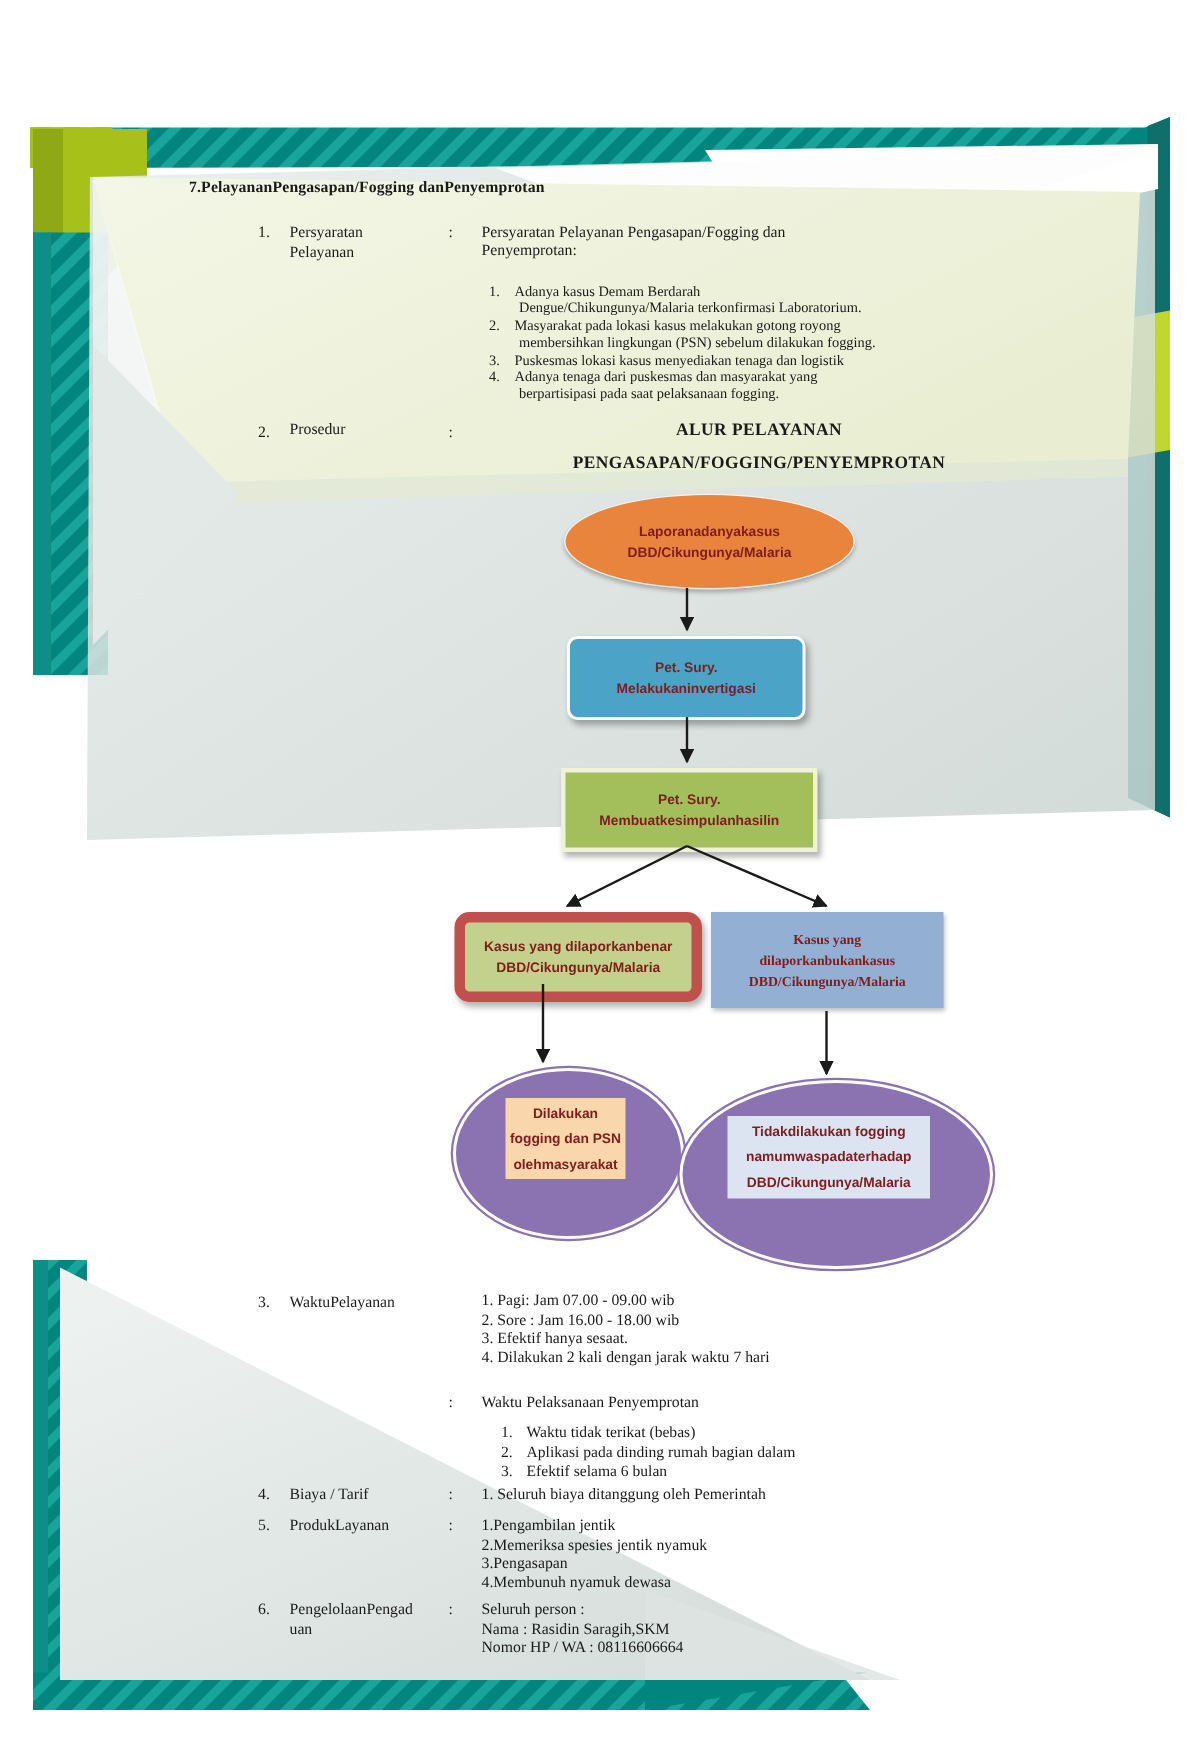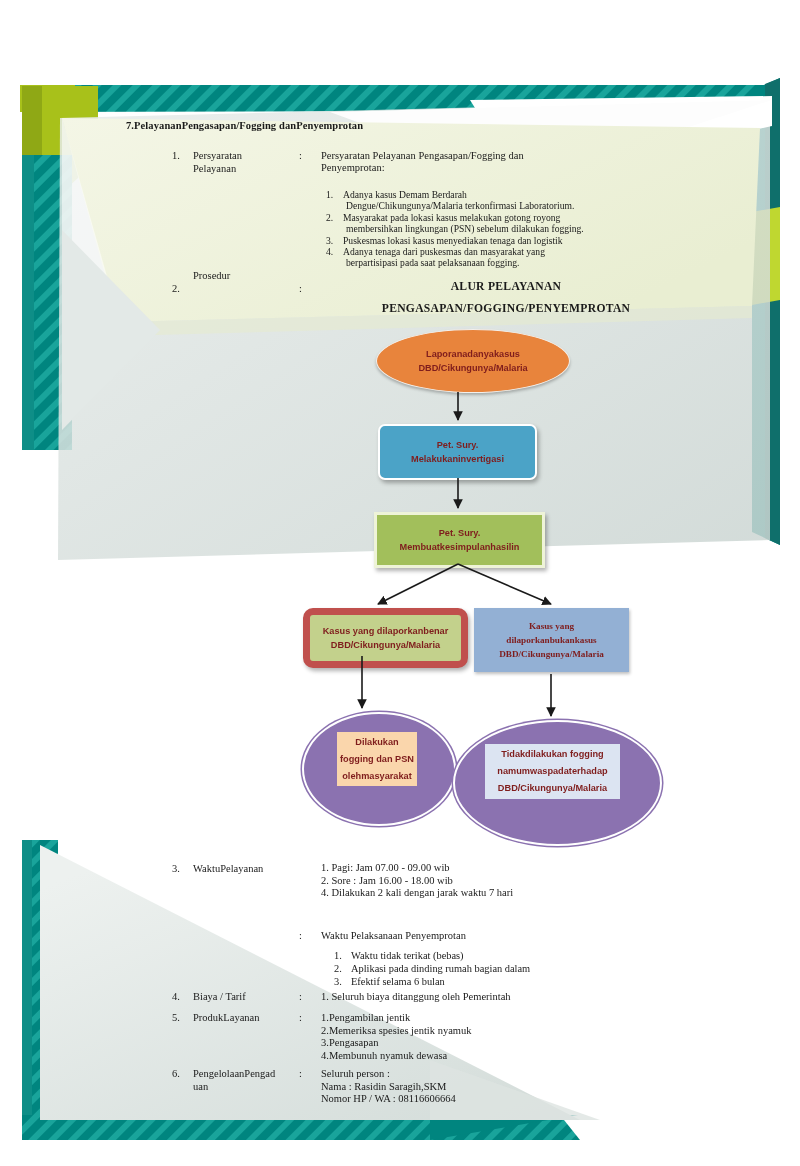--- a/index.html
+++ b/index.html
@@ -148,21 +148,21 @@
       <span>Puskesmas lokasi kasus menyediakan tenaga dan logistik</span>
     </li>
     <li>
       <span class="n">4.</span>
       <span>Adanya tenaga dari puskesmas dan masyarakat yang</span><br>
       <span style="display:inline-block;padding-left:3px;">berpartisipasi pada saat pelaksanaan fogging.</span>
     </li>
   </ul>
 
   <div class="abs row-num" style="left:172px;top:283px;">2.</div>
-  <div class="abs row-label" style="left:193px;top:270px;">Prosedur</div>
+  <div class="abs row-label" style="left:193px;top:281px;">Prosedur</div>
   <div class="abs colon" style="left:299px;top:283px;">:</div>
 
   <div class="abs fc-title" style="left:346px;top:280px;width:320px;">ALUR PELAYANAN</div>
   <div class="abs fc-title" style="left:346px;top:302px;width:320px;">PENGASAPAN/FOGGING/PENYEMPROTAN</div>
 
   <div class="shape ellipse-orange" style="left:376px;top:329px;width:192px;height:62px;">
     <div class="sh-txt">
       <span>Laporanadanyakasus</span><br>
       <span>DBD/Cikungunya/Malaria</span>
     </div>
@@ -227,20 +227,21 @@
     <line x1="458" y1="564" x2="551" y2="604" stroke="#1a1a1a" stroke-width="1.6" marker-end="url(#ah)"></line>
     <line x1="362" y1="656" x2="362" y2="708" stroke="#1a1a1a" stroke-width="1.6" marker-end="url(#ah)"></line>
     <line x1="551" y1="674" x2="551" y2="716" stroke="#1a1a1a" stroke-width="1.6" marker-end="url(#ah)"></line>
   </svg>
 
   <div class="abs row-num" style="left:172px;top:863px;">3.</div>
   <div class="abs row-label" style="left:193px;top:863px;">WaktuPelayanan</div>
   <div class="abs plain-list" style="left:321px;top:862px;width:330px;">
     <div>1. Pagi: Jam 07.00 - 09.00 wib</div>
     <div>2. Sore : Jam 16.00 - 18.00 wib</div>
+    <div>3. Efektif hanya sesaat.</div>
     <div>4. Dilakukan 2 kali dengan jarak waktu 7 hari</div>
   </div>
   <div class="abs colon" style="left:299px;top:930px;">:</div>
   <div class="abs plain-list" style="left:321px;top:930px;width:330px;">Waktu Pelaksanaan Penyemprotan</div>
   <ul class="abs sublist" style="left:334px;top:949px;width:320px;font-size:10.4px;line-height:13.2px;">
     <li>
       <span class="n">1.</span>
       <span>Waktu tidak terikat (bebas)</span>
     </li>
     <li>

